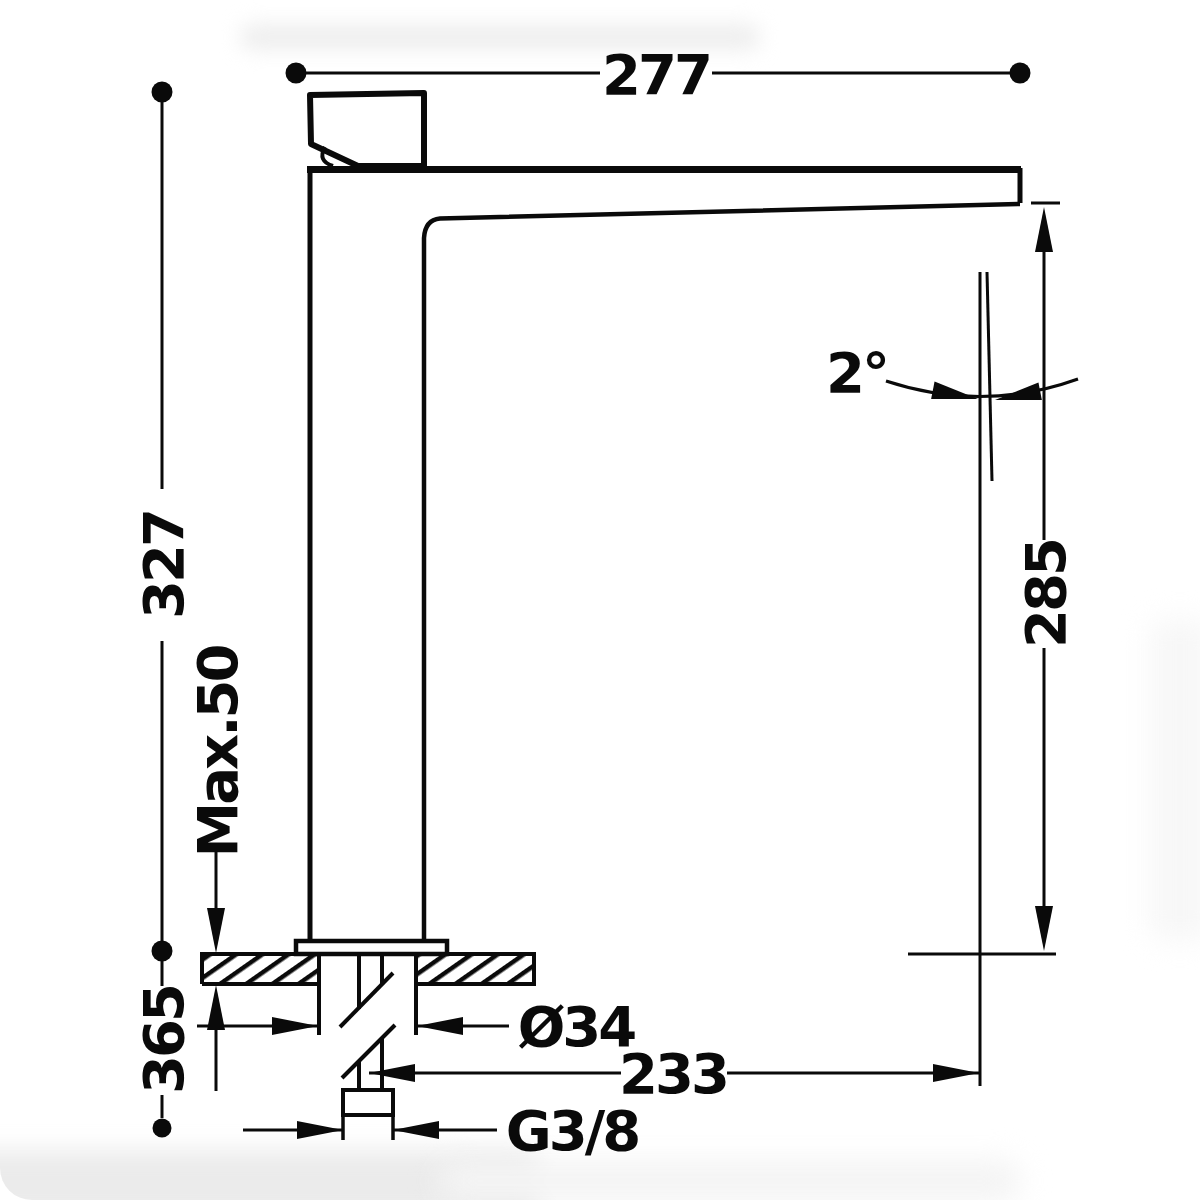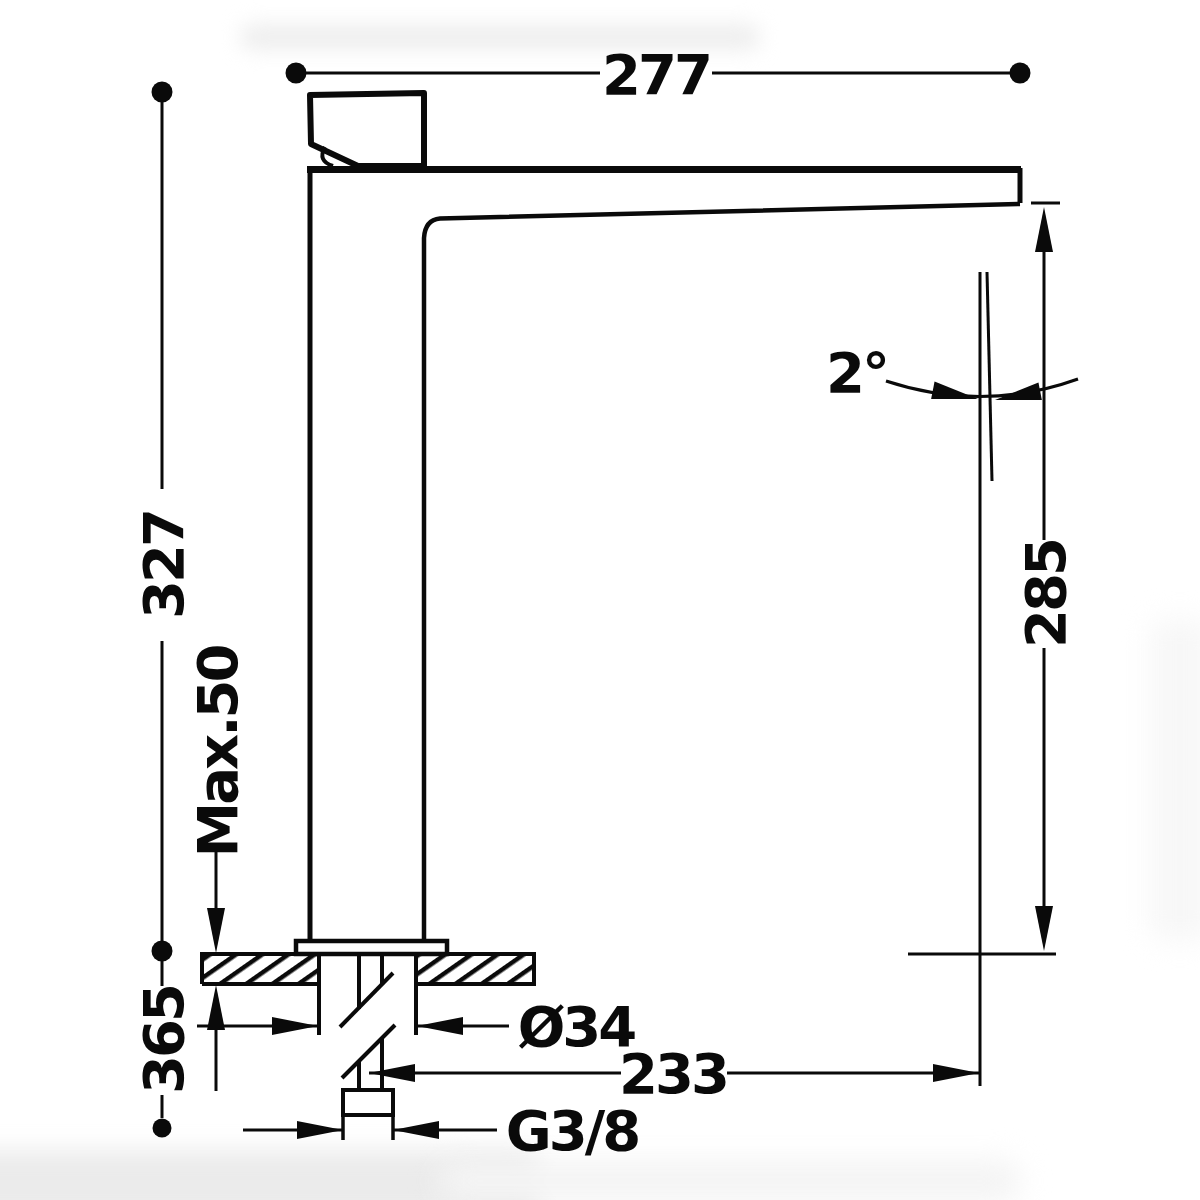--- a/index.html
+++ b/index.html
@@ -2,20 +2,21 @@
 <html><head>
 <meta charset="utf-8">
 <style>
   html,body{margin:0;padding:0;background:#ffffff;}
   .canvas{
     position:relative;
     width:1200px;height:1200px;
     background:#ffffff;
     overflow:hidden;
     font-family:"DejaVu Sans", sans-serif;
+    border-radius:32px;
   }
   .shadow{position:absolute;pointer-events:none;}
   .shadow-top{left:240px;top:24px;width:520px;height:26px;background:#eeeeee;filter:blur(10px);border-radius:14px;}
   .shadow-bottom-left{left:-40px;top:1150px;width:580px;height:70px;background:#ebebeb;filter:blur(12px);border-radius:16px;}
   .shadow-bottom-wide{left:440px;top:1160px;width:580px;height:42px;background:#f4f4f4;filter:blur(14px);border-radius:16px;}
   .shadow-right{left:1150px;top:620px;width:60px;height:320px;background:#f7f7f7;filter:blur(14px);border-radius:16px;}
   svg{position:absolute;left:0;top:0;}
   .outline{stroke:#0a0a0a;fill:none;}
   .dim{stroke:#0a0a0a;fill:none;stroke-width:3;}
   .arrow{fill:#0a0a0a;stroke:none;}

